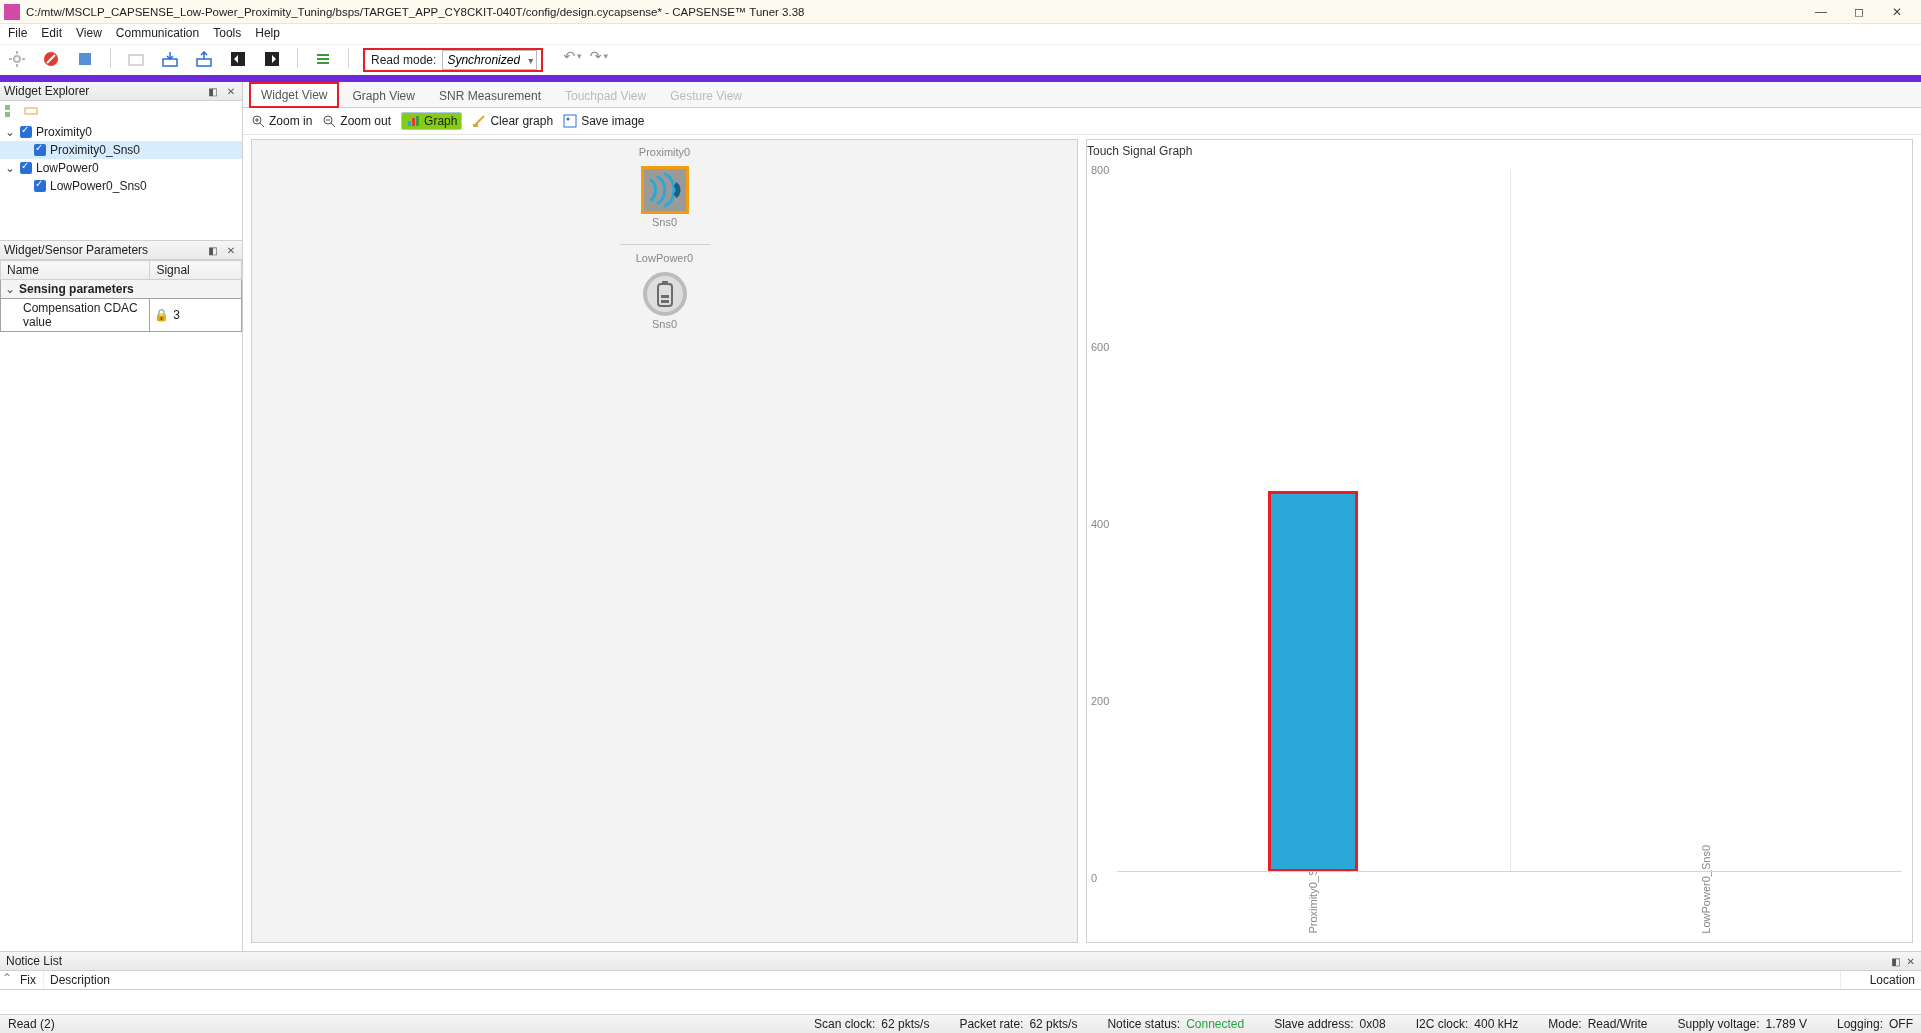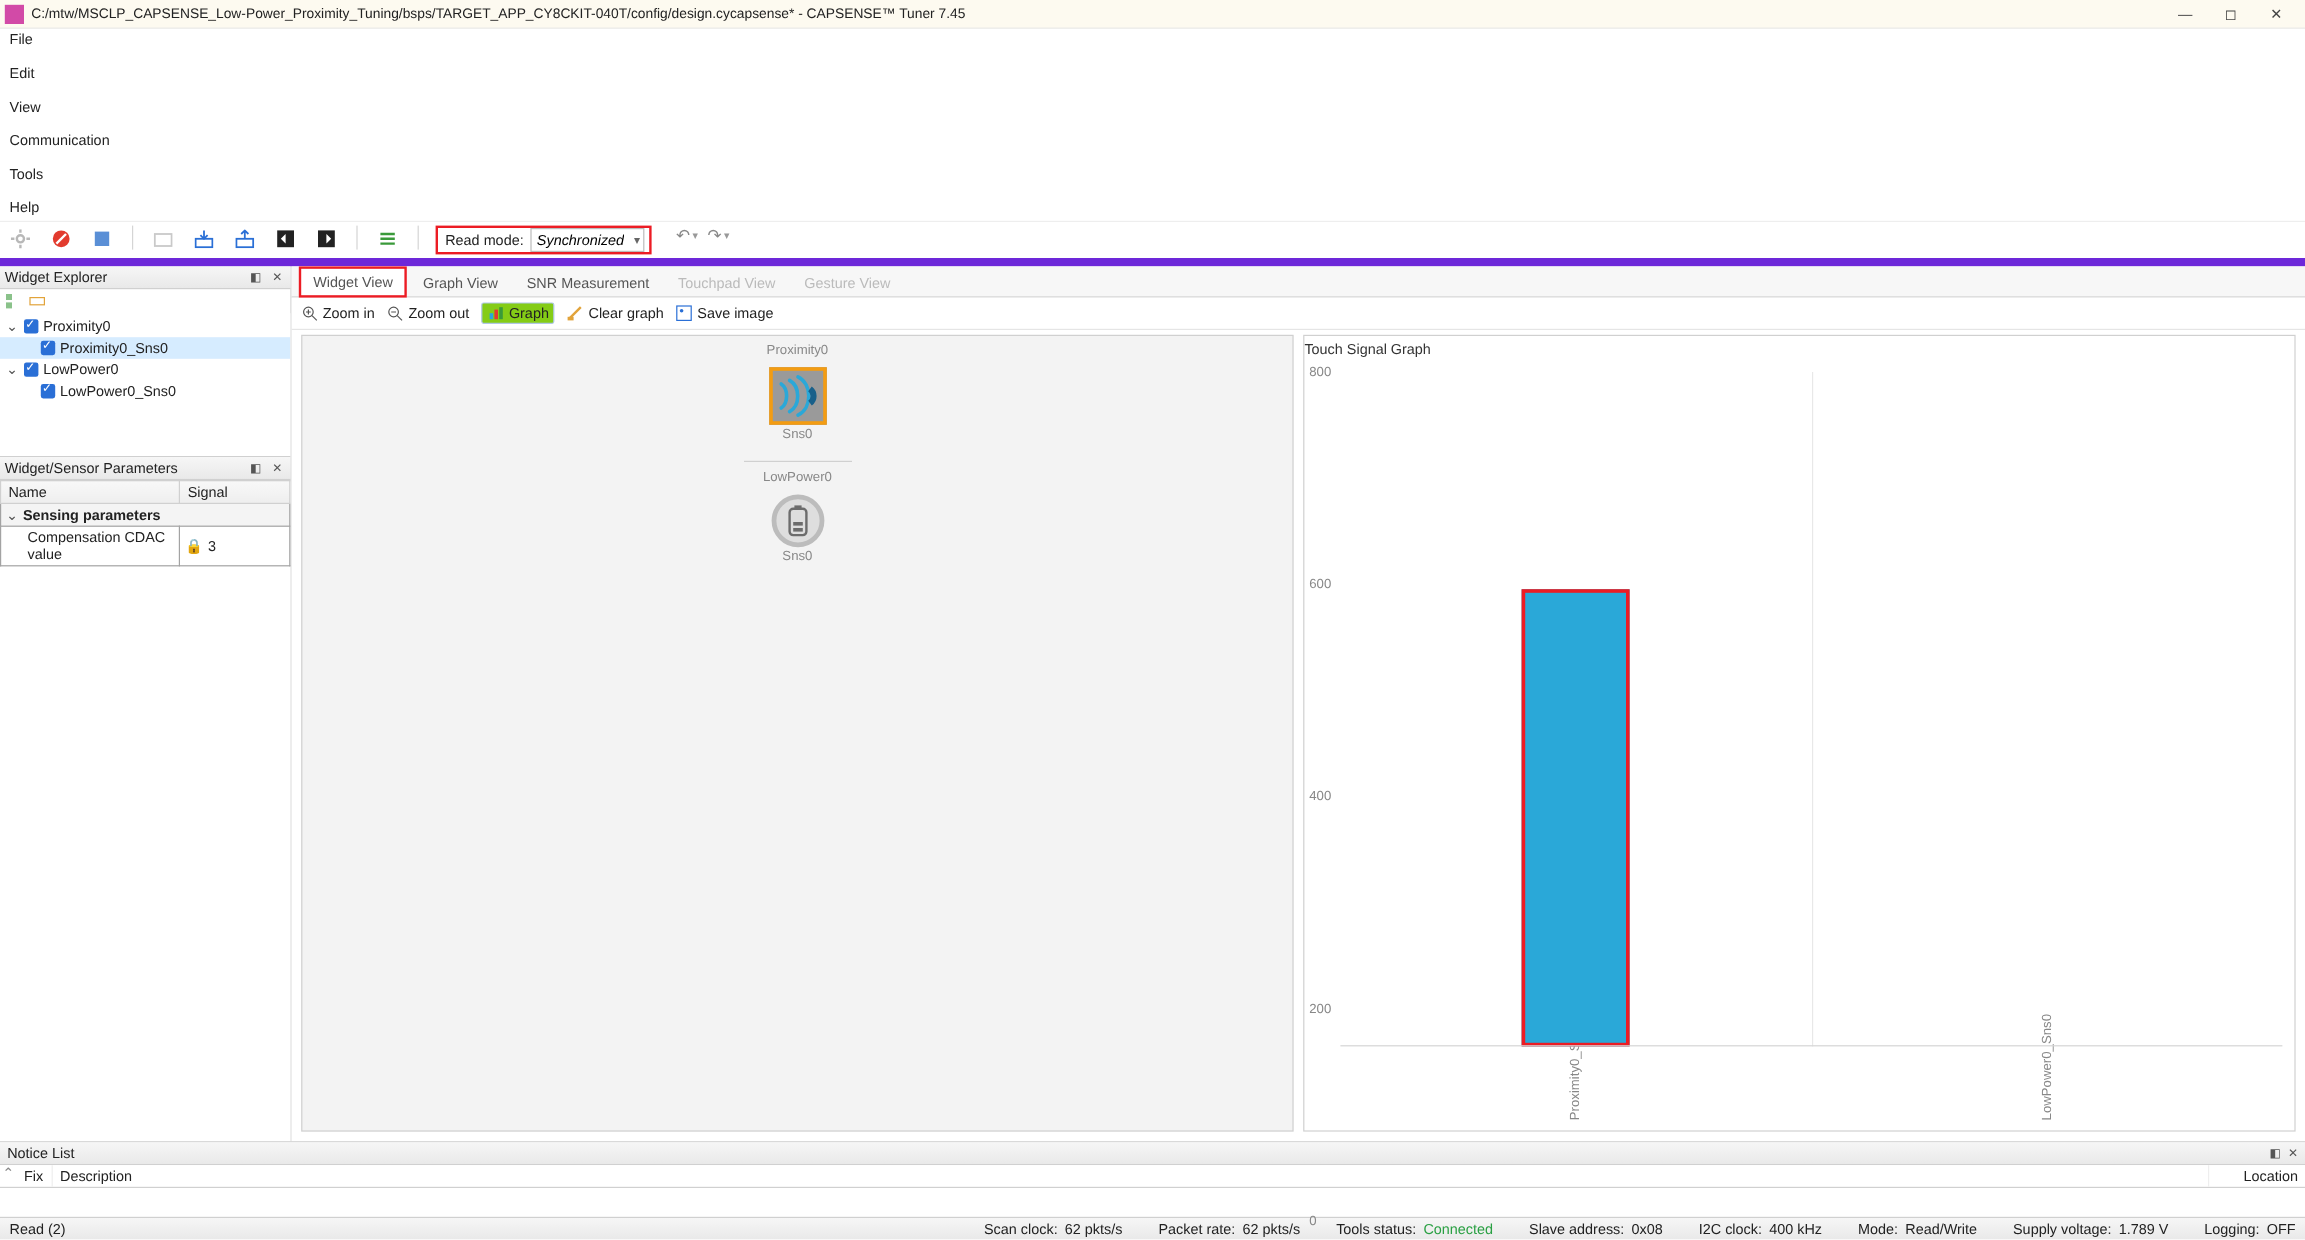--- a/index.html
+++ b/index.html
@@ -4,21 +4,21 @@
 <style>
   * { margin: 0; padding: 0; box-sizing: border-box; font-family: "Segoe UI", Tahoma, sans-serif; }
   body { font-size: 12px; color: #222; background: #fff; display: flex; flex-direction: column; height: 1033px; width: 1921px; overflow: hidden; }
 
   .titlebar { display: flex; align-items: center; background: #fdfaf0; border-bottom: 1px solid #e5e5e5; height: 24px; padding: 0 4px; }
   .titlebar .app-icon{width:16px;height:16px;background:#d24aa7;margin-right:6px;display:flex;align-items:center;justify-content:center;}
   .titlebar .title{flex:1;font-size:11.5px;color:#222;}
   .win-btns{display:flex;gap:18px;padding-right:10px;}
   .win-btn{width:20px;text-align:center;color:#444;}
 
-  .menubar{display:flex;gap:14px;padding:2px 8px 4px;background:#fff;border-bottom:1px solid #eee;flex-direction:column;}
+  .menubar{display:flex;gap:14px;padding:2px 8px 4px;background:#fff;border-bottom:1px solid #eee;}
   .menubar span{font-size:12px;color:#222;}
 
   .toolbar{display:flex;align-items:flex-start;gap:12px;padding:3px 6px;background:#fff;border-bottom:7px solid #6d28d9;}
   .tb-btn{width:22px;height:22px;display:flex;align-items:center;justify-content:center;border:1px solid transparent;border-radius:2px;}
   .tb-btn svg{width:16px;height:16px;}
   .tb-sep{width:1px;height:20px;background:#d5d5d5;margin:0 2px;}
   .read-mode-box{display:flex;align-items:center;border:2px solid #ec1c24;padding:1px 4px 1px 6px;gap:6px;height:24px;}
   .read-mode-select{border:1px solid #bbb;font-size:12px;padding:1px 16px 1px 4px;height:20px;background:#fff;appearance:none;position:relative;font-style:italic;}
   .select-wrap{position:relative;display:flex;align-items:center;}
   .select-wrap::after{content:"▾";position:absolute;right:4px;color:#666;pointer-events:none;font-size:10px;}
@@ -88,21 +88,21 @@
 
   .statusbar{display:flex;align-items:center;gap:30px;background:linear-gradient(#f6f6f6,#e9e9e9);border-top:1px solid #d0d0d0;padding:2px 8px;font-size:12px;}
   .statusbar .seg{display:flex;gap:6px;}
   .statusbar .green{color:#2aa043;}
 </style>
 </head>
 <body>
 
 <div class="titlebar">
   <div class="app-icon"></div>
-  <div class="title">C:/mtw/MSCLP_CAPSENSE_Low-Power_Proximity_Tuning/bsps/TARGET_APP_CY8CKIT-040T/config/design.cycapsense* - CAPSENSE™ Tuner 7.45</div>
+  <div class="title">C:/mtw/MSCLP_CAPSENSE_Low-Power_Proximity_Tuning/bsps/TARGET_APP_CY8CKIT-040T/config/design.cycapsense* - CAPSENSE™ Tuner 3.38</div>
   <div class="win-btns">
     <div class="win-btn">—</div>
     <div class="win-btn">◻</div>
     <div class="win-btn">✕</div>
   </div>
 </div>
 
 <div class="menubar">
   <span>File</span>
   <span>Edit</span>
@@ -381,21 +381,21 @@
   <div class="seg" style="margin-left:auto"></div>
   <div class="seg">
       <span>Scan clock:</span>
       <span>62 pkts/s</span>
     </div>
   <div class="seg">
       <span>Packet rate:</span>
       <span>62 pkts/s</span>
     </div>
   <div class="seg">
-      <span>Tools status:</span>
+      <span>Notice status:</span>
       <span class="green">Connected</span>
     </div>
   <div class="seg">
       <span>Slave address:</span>
       <span>0x08</span>
     </div>
   <div class="seg">
       <span>I2C clock:</span>
       <span>400 kHz</span>
     </div>

